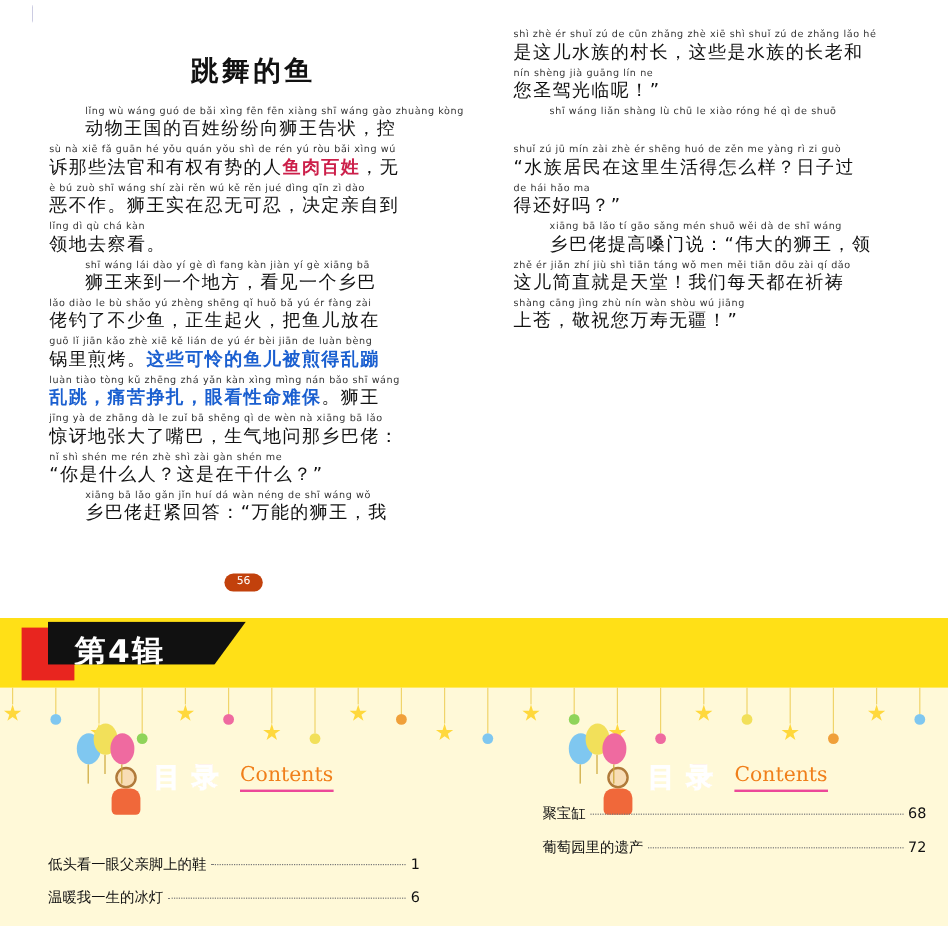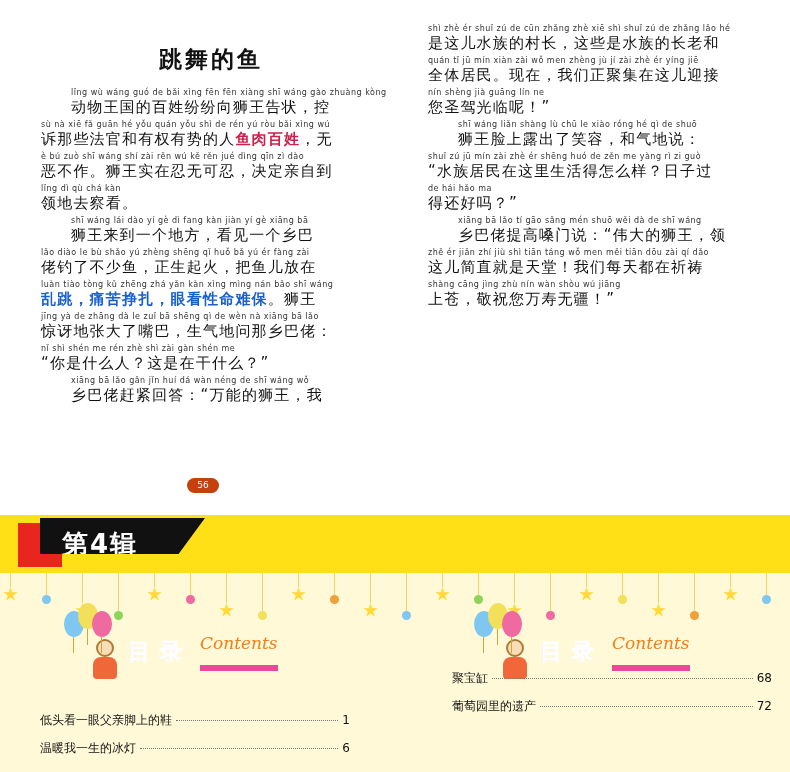--- a/index.html
+++ b/index.html
@@ -69,22 +69,22 @@
   .balloon { position:absolute; width:20px; height:26px; border-radius:50%; }
   .balloon:after{content:""; position:absolute; left:9px; top:26px; width:1px; height:16px; background:#cda73a;}
 
   .contents-box { position:absolute; top:118px; }
   .contents-box .cn {
     display:inline-block; font-size:22px; font-weight:bold; color:#e8251f;
     letter-spacing:10px; vertical-align:middle;
     -webkit-text-stroke:1px #fff;
   }
   .contents-box .en {
-    display:inline-block; font-size:17px; color:#f07f1a; font-style:italic;
-    vertical-align:middle; margin-left:8px; border-bottom:6px solid #ec4899; padding-bottom:12px;
+    display:inline-block; font-size:17px; color:#f07f1a; 
+    vertical-align:middle; margin-left:8px; border-bottom:2px solid #ec4899; padding-bottom:2px;
     font-family:"DejaVu Serif","Liberation Serif",serif;
   }
   .kid { position:absolute; width:30px; height:40px; }
   .kid .h { position:absolute; left:6px; top:0; width:18px; height:18px; border-radius:50%; background:#f8ddb5; border:2px solid #b07a3a;}
   .kid .b { position:absolute; left:3px; top:18px; width:24px; height:22px; border-radius:8px 8px 4px 4px; }
 
   .toc { position:absolute; font-size:12px; color:#111; }
   .toc .row { display:flex; align-items:baseline; width:100%; margin-bottom:11px; white-space:nowrap; }
   .toc .t { flex:0 0 auto; }
   .toc .d { flex:1 1 auto; margin:0 4px; border-bottom:1px dotted #777; transform:translateY(-3px); }
@@ -123,20 +123,24 @@
           </div>
           <div class="ln">
             <div class="py ind">shī wáng lái dào yí  gè  dì fang     kàn jiàn yí  gè xiāng bā</div>
             <div class="hz ind">狮王来到一个地方，看见一个乡巴</div>
           </div>
           <div class="ln">
             <div class="py">lǎo diào le  bù shǎo yú     zhèng shēng qǐ huǒ     bǎ  yú ér  fàng zài</div>
             <div class="hz">佬钓了不少鱼，正生起火，把鱼儿放在</div>
           </div>
           <div class="ln">
+            <div class="py">guō  lǐ  jiān kǎo     zhè xiē kě lián de  yú ér  bèi jiān de luàn bèng</div>
+            <div class="hz">锅里煎烤。<b class="blue">这些可怜的鱼儿被煎得乱蹦</b></div>
+          </div>
+          <div class="ln">
             <div class="py">luàn tiào    tòng kǔ zhēng zhá     yǎn kàn xìng mìng nán bǎo      shī wáng</div>
             <div class="hz"><b class="blue">乱跳，痛苦挣扎，眼看性命难保</b>。狮王</div>
           </div>
           <div class="ln">
             <div class="py">jīng yà  de zhāng dà le  zuǐ bā    shēng qì de  wèn nà  xiāng bā lǎo</div>
             <div class="hz">惊讶地张大了嘴巴，生气地问那乡巴佬：</div>
           </div>
           <div class="ln">
             <div class="py">nǐ  shì shén me  rén     zhè shì  zài  gàn shén me</div>
             <div class="hz">“你是什么人？这是在干什么？”</div>
@@ -149,30 +153,25 @@
       <div class="pagenum" style="left:160px; top:478px;">56</div>
     </div>
 
     <div class="leaf-right">
       <div class="col" id="right-lines" style="left:28px; top:24px; width:350px;">
           <div class="ln">
             <div class="py">shì  zhè ér  shuǐ zú  de  cūn zhǎng     zhè xiē  shì shuǐ zú  de zhǎng lǎo  hé</div>
             <div class="hz">是这儿水族的村长，这些是水族的长老和</div>
           </div>
           <div class="ln">
-            <div class="py">quán tǐ  jū mín      xiàn zài     wǒ men zhèng jù  jí  zài  zhè ér yíng jiē</div>
-            <div class="hz">全体居民。现在，我们正聚集在这儿迎接</div>
-          </div>
-          <div class="ln">
             <div class="py">nín shèng jià guāng lín  ne</div>
             <div class="hz">您圣驾光临呢！”</div>
           </div>
           <div class="ln">
             <div class="py ind">shī wáng liǎn shàng  lù chū le  xiào róng     hé  qì  de  shuō</div>
-            <div class="hz ind">狮王脸上露出了笑容，和气地说：</div>
           </div>
           <div class="ln">
             <div class="py">shuǐ zú  jū  mín zài zhè ér  shēng huó de  zěn me yàng       rì  zi  guò</div>
             <div class="hz">“水族居民在这里生活得怎么样？日子过</div>
           </div>
           <div class="ln">
             <div class="py">de  hái  hǎo ma</div>
             <div class="hz">得还好吗？”</div>
           </div>
           <div class="ln">

